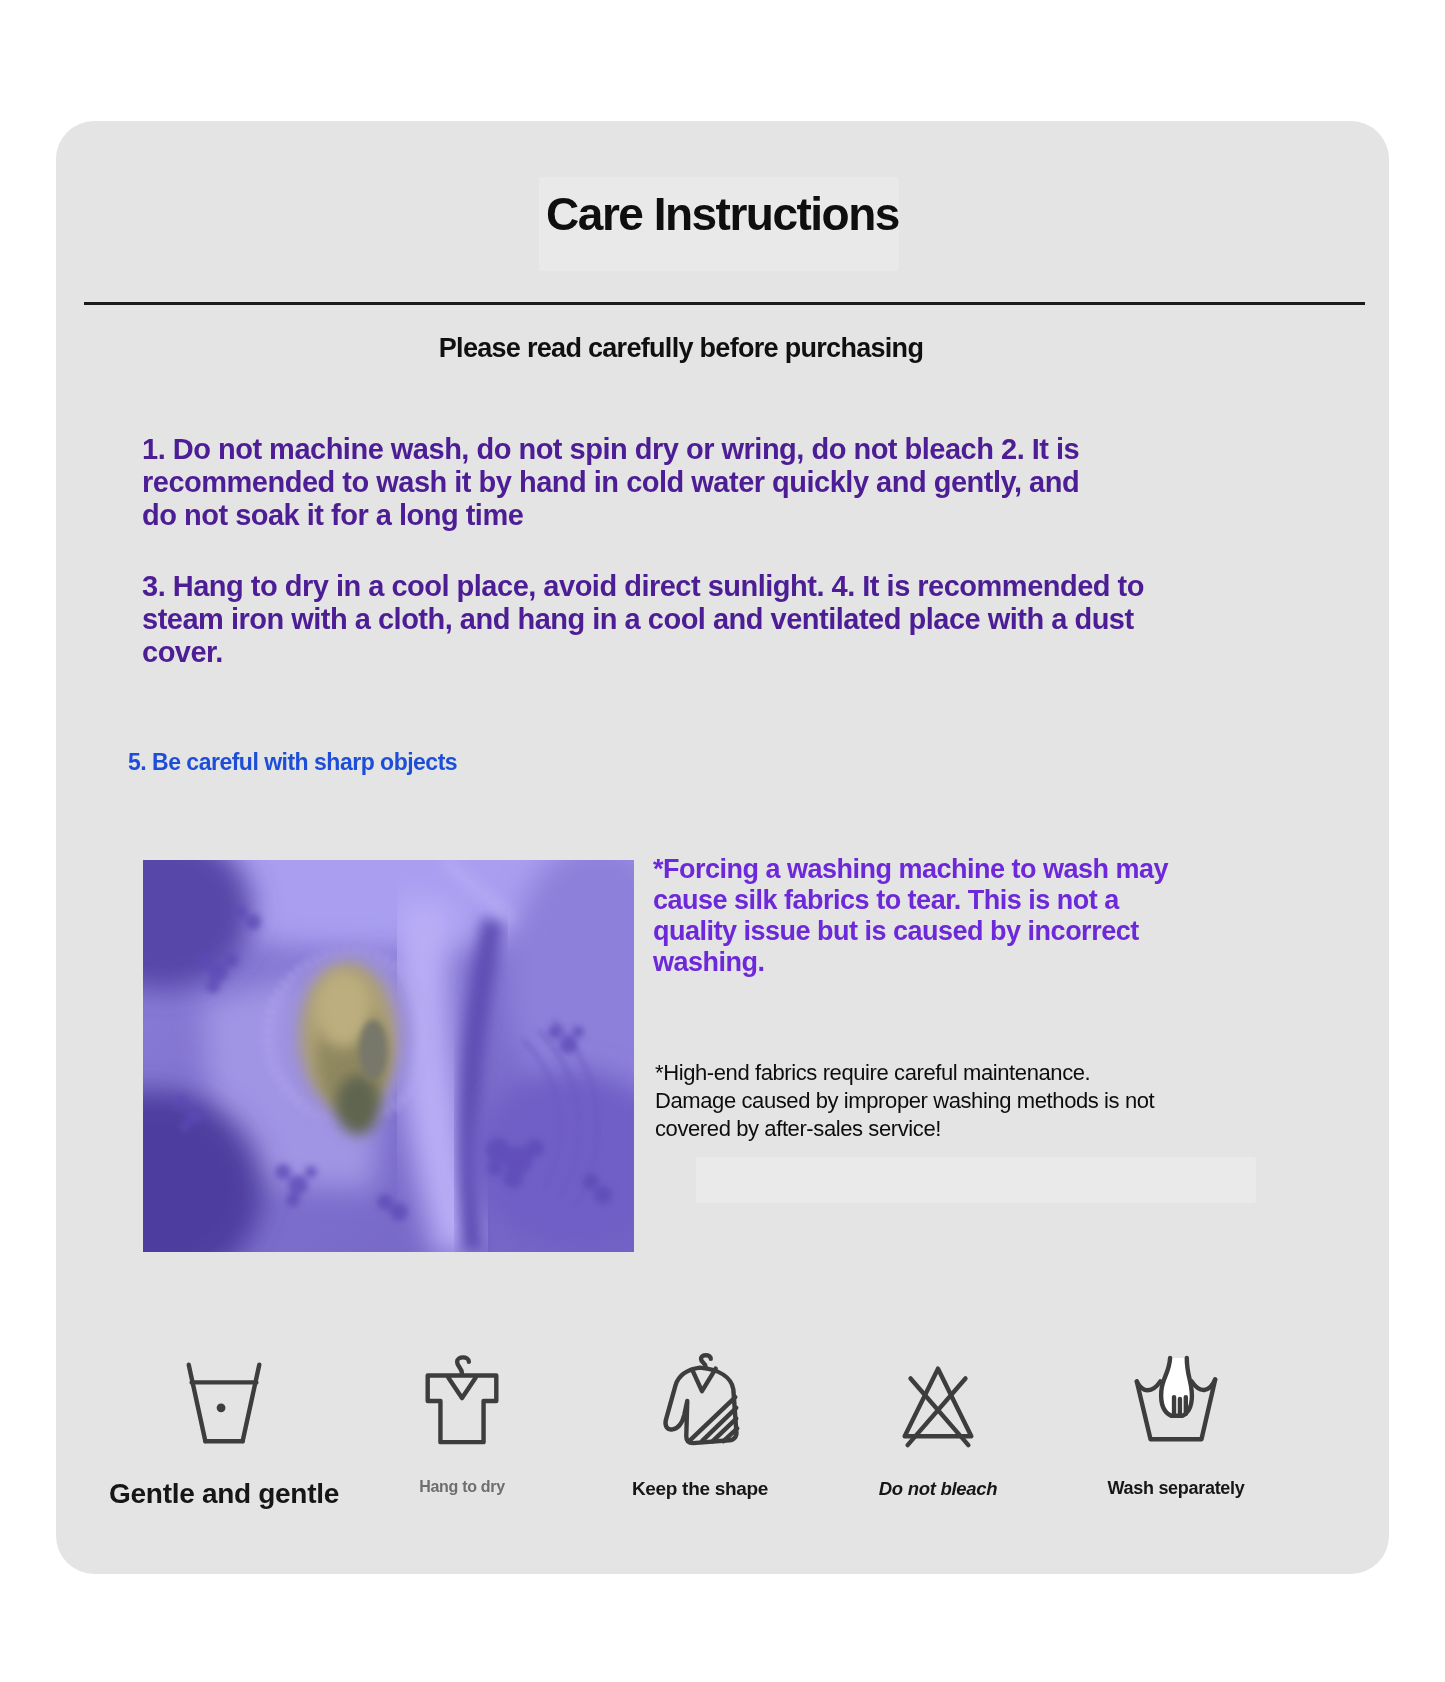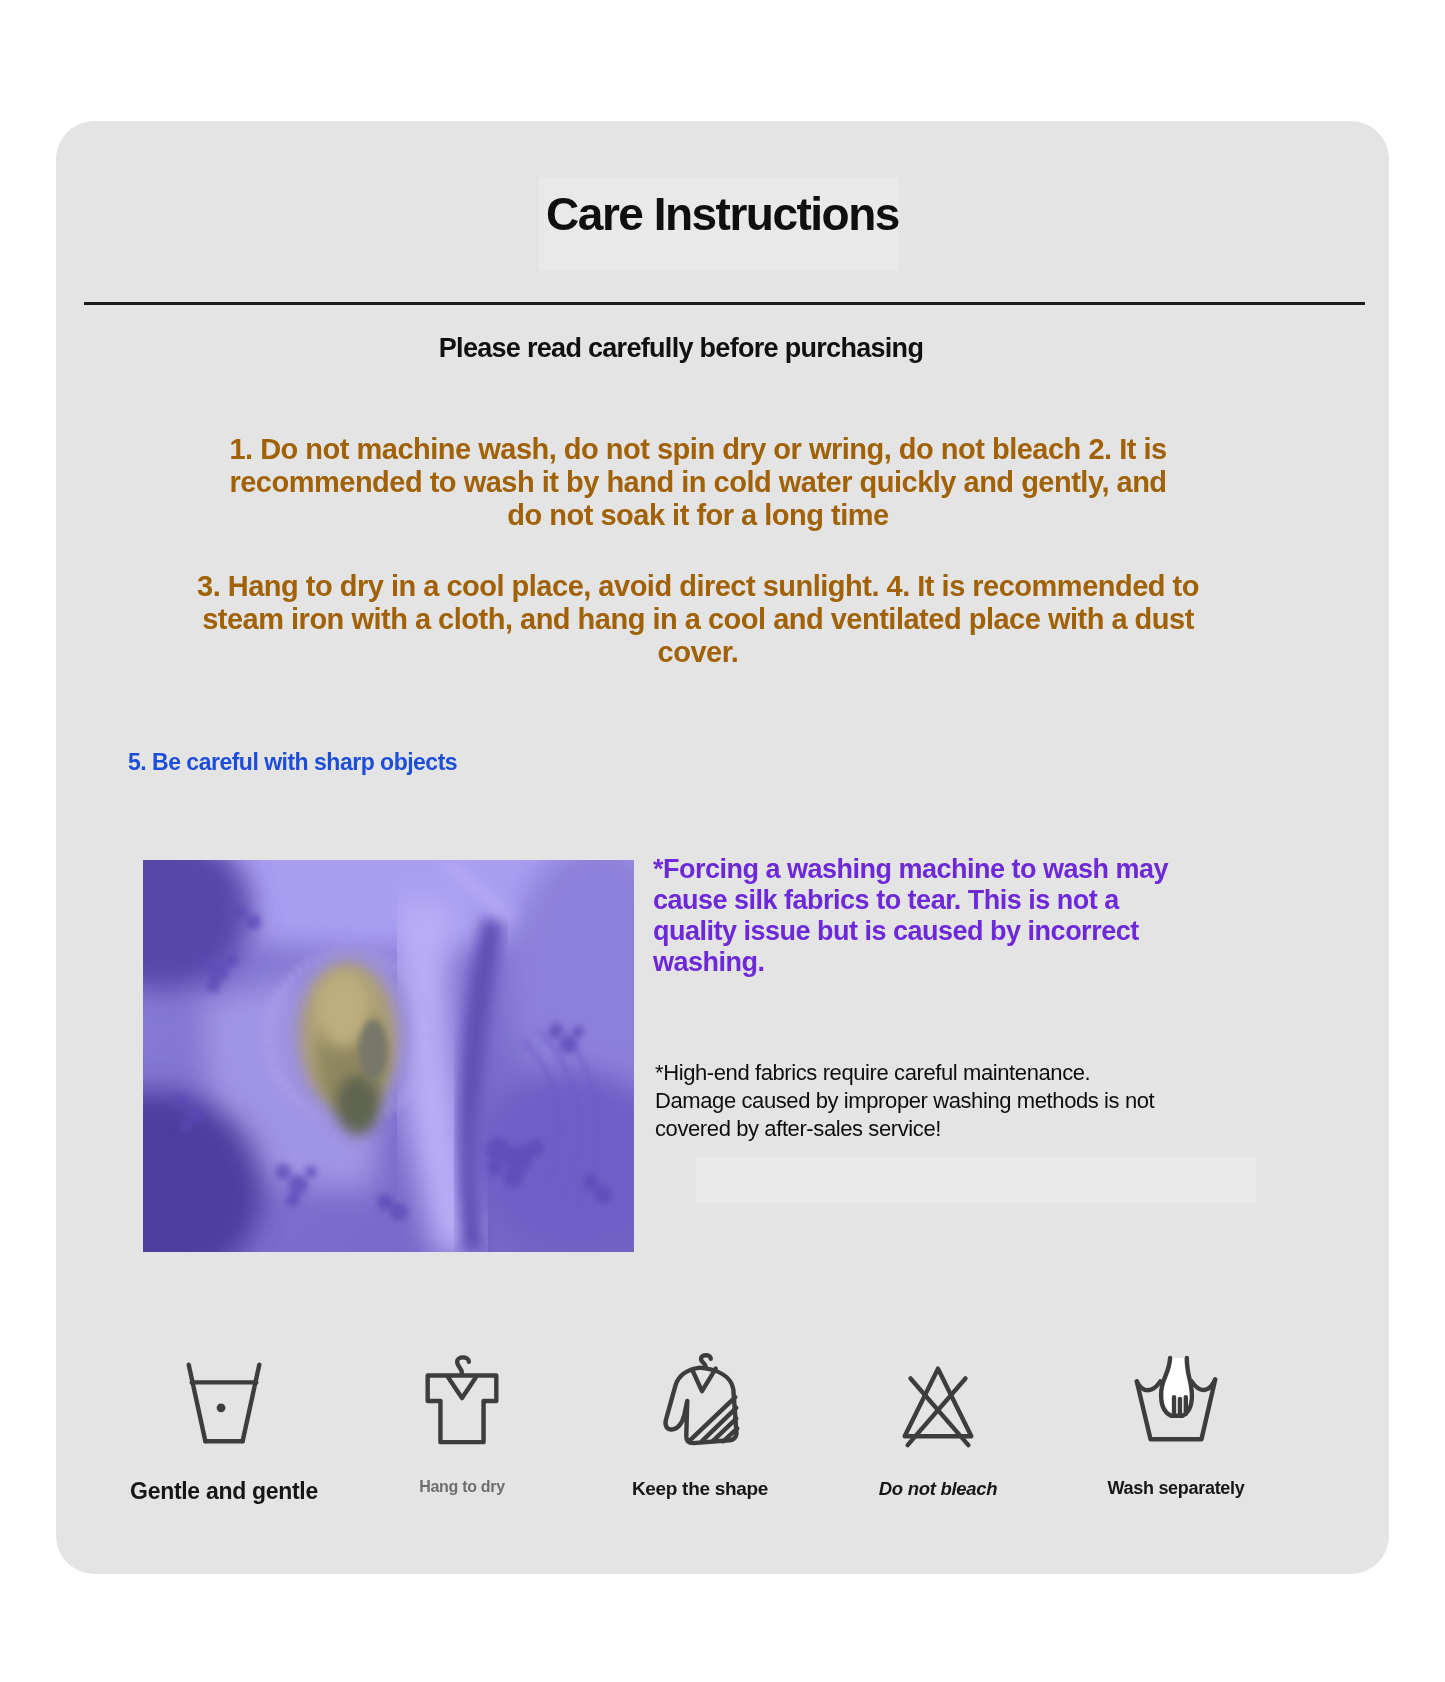--- a/index.html
+++ b/index.html
@@ -12,22 +12,22 @@
   .artifact{position:absolute;background:#e9e9e9;border-radius:3px;}
   .title-ghost{left:483px;top:56px;width:360px;height:94px;}
   .band-ghost{left:640px;top:1036px;width:560px;height:46px;background:#eaeaea;}
 
   .title{position:absolute;left:0;top:66px;width:100%;text-align:center;
          font-size:46px;font-weight:700;letter-spacing:-1.5px;color:#0f0f0f;margin:0;}
   .divider{position:absolute;left:28px;top:181px;width:1281px;height:3px;background:#1b1b1b;}
   .subtitle{position:absolute;left:0;top:212px;width:1250px;text-align:center;
             font-size:27px;font-weight:700;letter-spacing:-0.7px;color:#101010;}
 
-  .para{position:absolute;left:72px;width:1140px;color:#a16207;font-weight:700;
-        font-size:29px;letter-spacing:-0.5px;text-align:center;}
+  .para{position:absolute;left:86px;width:1140px;color:#4c1d95;font-weight:700;
+        font-size:29px;letter-spacing:-0.5px;}
   .para .line{height:33px;line-height:33px;white-space:nowrap;}
   .para1{top:312px;}
   .para2{top:449px;}
   .note{position:absolute;left:72px;top:628px;font-size:23px;font-weight:700;
         letter-spacing:-0.5px;color:#1d4ed8;}
 
   .fabric{position:absolute;left:87px;top:739px;width:491px;height:392px;margin:0;
           overflow:hidden;}
   .fabric svg{display:block;width:100%;height:100%;}
 
@@ -37,21 +37,21 @@
   .warn2{position:absolute;left:599px;top:938px;width:620px;color:#0d0d0d;
          font-size:22px;font-weight:400;letter-spacing:-0.4px;}
   .warn2 .line{height:28px;line-height:28px;white-space:nowrap;}
 
   
   .icons-row{position:absolute;left:105px;top:1352px;width:1190px;display:flex;}
   .icon-col{flex:1 1 0;display:flex;flex-direction:column;align-items:center;}
   .icon-col svg{width:98px;height:98px;}
   .icon-glyph{stroke:#3d3d3d;stroke-width:4.5;fill:none;stroke-linecap:round;stroke-linejoin:round;}
   .icon-label{margin-top:28px;font-weight:700;letter-spacing:-0.3px;white-space:nowrap;}
-  .lbl-0{font-size:23px;text-align:right;}
+  .lbl-0{font-size:28px;text-align:right;}
   .lbl-1{font-size:16px;}
   .lbl-2{font-size:19px;}
   .lbl-3{font-size:18.5px;}
   .lbl-4{font-size:18px;}
 </style>
 </head>
 <body>
 
 <div class="page">
 

